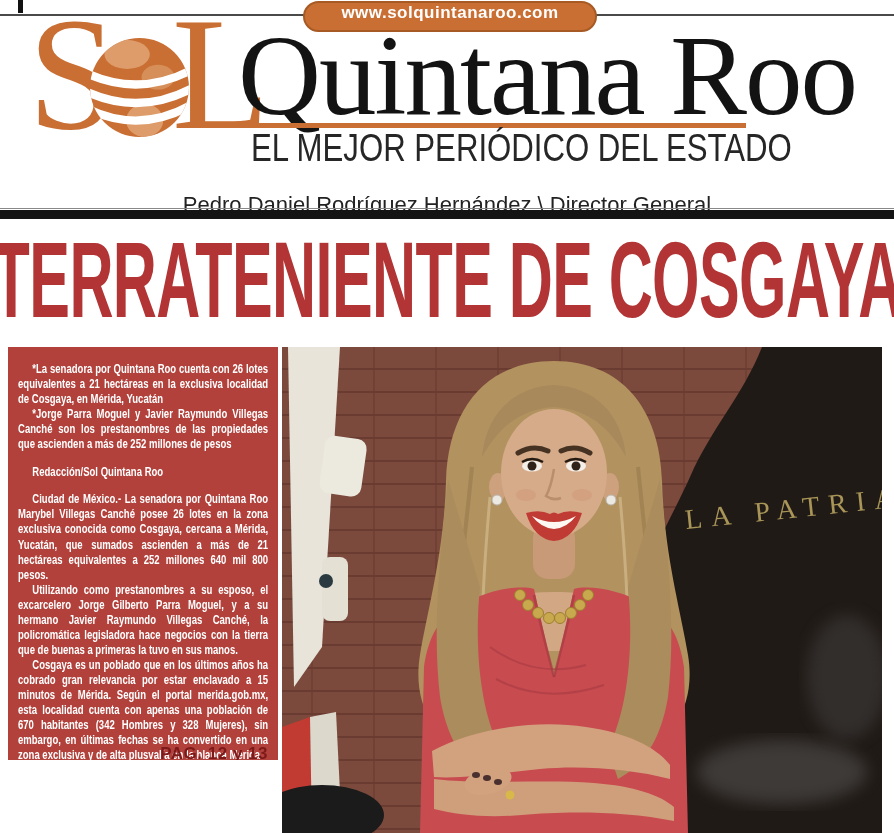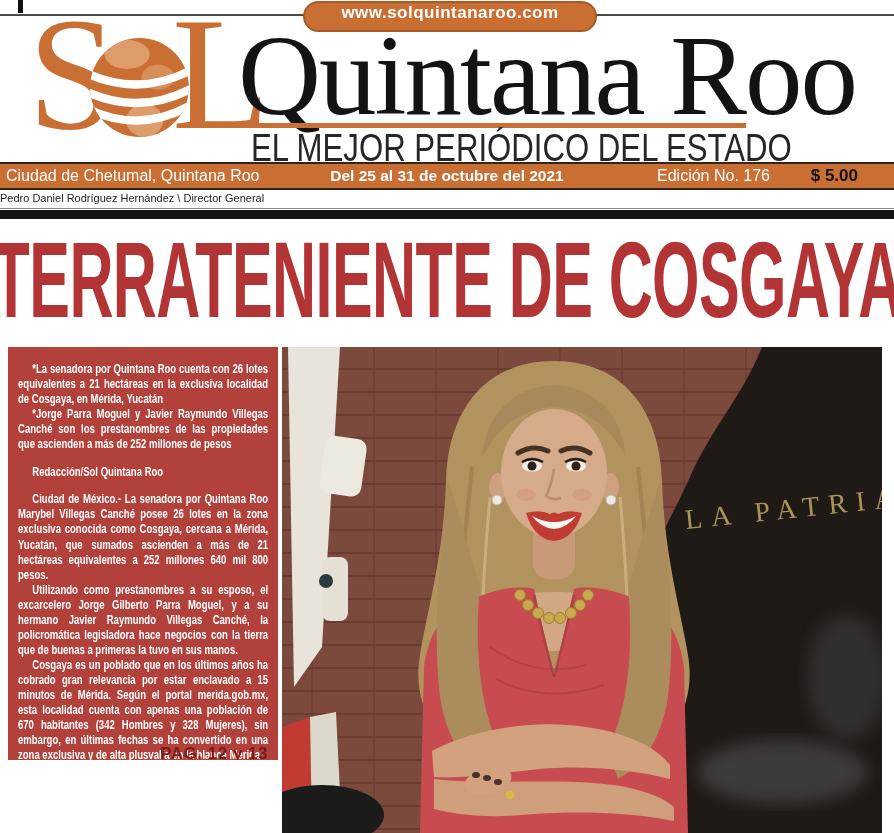--- a/index.html
+++ b/index.html
@@ -24,22 +24,22 @@
   .orange-rule { position:absolute; left:254px; top:123px; width:492px; height:5px; background:#c96f33; }
   .tagline { position:absolute; left:251px; top:127px; font-size:38px; color:#262626;
              transform:scaleX(.82); transform-origin:0 0; white-space:nowrap; letter-spacing:0; }
   .infobar { position:absolute; top:162px; left:0; right:0; height:28px; background:#c96f33;
              border-top:2px solid #32241a; border-bottom:2px solid #32241a; color:#fff; }
   .infobar .city { position:absolute; left:6px; top:3px; font-size:16px; }
   .infobar .date { position:absolute; left:50%; transform:translateX(-50%); top:3px;
                    font-size:15.5px; font-weight:bold; white-space:nowrap; }
   .infobar .edition { position:absolute; right:124px; top:3px; font-size:16px; }
   .infobar .price { position:absolute; right:36px; top:2px; font-size:17px; font-weight:bold; color:#111; }
-  .director { position:absolute; top:192px; left:0; right:0; 
-              font-size:11px; color:#222; }
+  .director { position:absolute; top:192px; left:0; right:0; text-align:center;
+              font-size:22px; color:#222; }
   .hr-thin { position:absolute; top:208px; left:0; right:0; height:1px; background:#888; }
   .black-bar { position:absolute; top:210px; left:0; right:0; height:9px; background:#141414; }
 
   
   .headline-wrap { height:122px; display:flex; align-items:center; justify-content:center; overflow:hidden; }
   .headline { font-size:107px; font-weight:bold; color:#b23434; white-space:nowrap;
               letter-spacing:-1px; transform:scaleX(.57); line-height:1; }
 
   
   .main { display:flex; margin:6px 0 0 8px; gap:4px; height:413px; }
@@ -81,26 +81,20 @@
         <path d="M-6,34 Q50,62 106,30" stroke="#fff" stroke-width="8" fill="none"></path>
         <path d="M-6,52 Q50,80 106,48" stroke="#fff" stroke-width="8" fill="none"></path>
         <path d="M-2,70 Q50,96 102,66" stroke="#fff" stroke-width="8" fill="none"></path>
       </g>
     </svg>
     <span class="sol-letter sol-l">L</span>
     <span class="mast-name">Quintana Roo</span>
     <div class="orange-rule"></div>
     <div class="tagline">EL MEJOR PERIÓDICO DEL ESTADO</div>
 
-    <div class="infobar">
-      <span class="city">Ciudad de Chetumal, Quintana Roo</span>
-      <span class="date">Del 25 al 31 de octubre del 2021</span>
-      <span class="edition">Edición No. 176</span>
-      <span class="price">$ 5.00</span>
-    </div>
     <div class="director">Pedro Daniel Rodríguez Hernández \ Director General</div>
     <div class="hr-thin"></div>
     <div class="black-bar"></div>
   </div>
 
   <div class="headline-wrap">
     <div class="headline">¡TERRATENIENTE DE COSGAYA!</div>
   </div>
 
   <div class="main">

